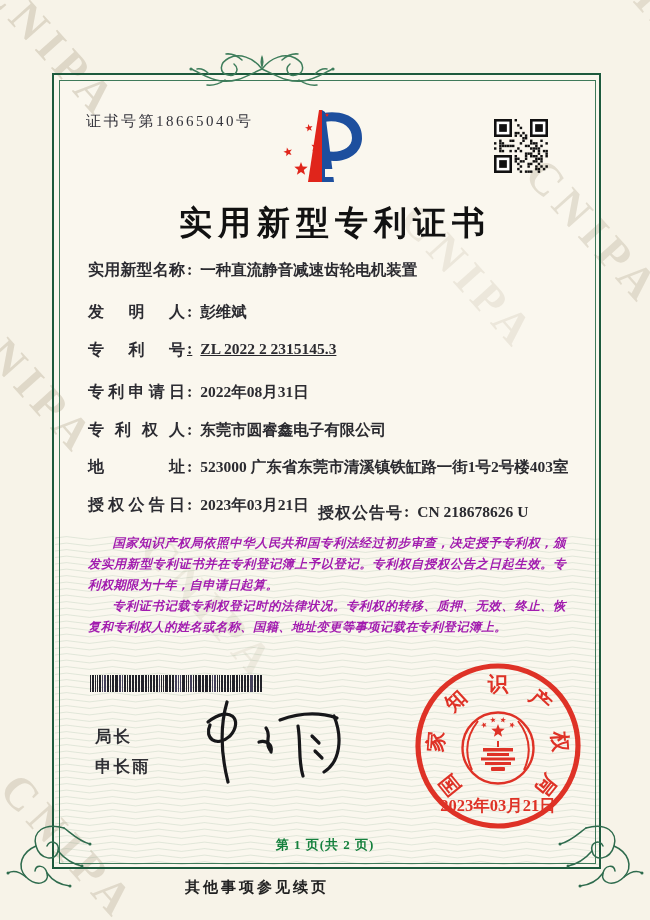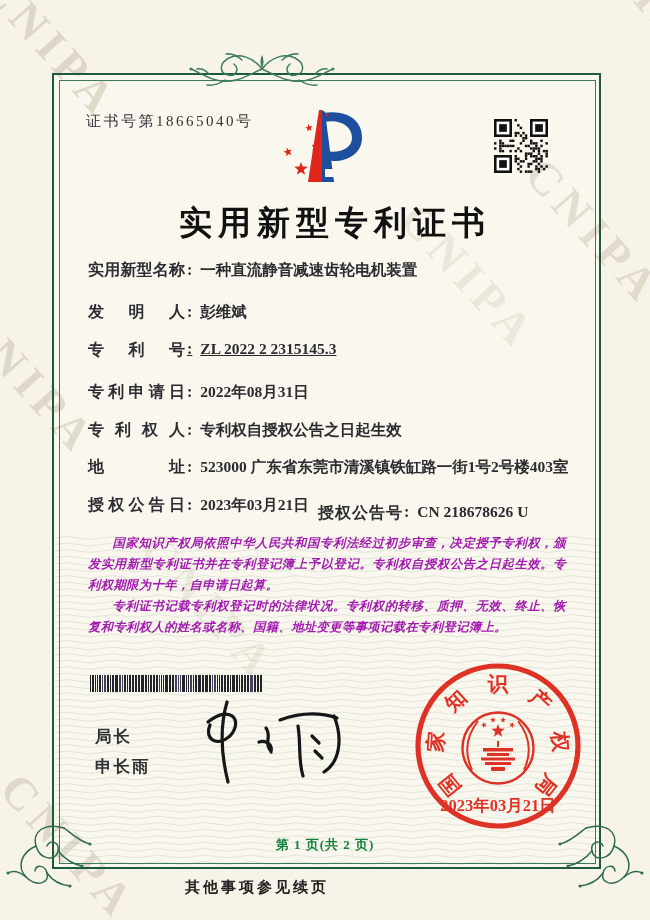--- a/index.html
+++ b/index.html
@@ -294,21 +294,21 @@
 <div class="abs content row" style="top:302px;">
   <span class="lbl">发明人</span><span class="colon">:</span><span class="val">彭维斌</span>
 </div>
 <div class="abs content row" style="top:340px;text-decoration:underline;">
   <span class="lbl">专利号</span><span class="colon">:</span><span class="val">ZL 2022 2 2315145.3</span>
 </div>
 <div class="abs content row" style="top:382px;">
   <span class="lbl">专利申请日</span><span class="colon">:</span><span class="val">2022年08月31日</span>
 </div>
 <div class="abs content row" style="top:420px;">
-  <span class="lbl">专利权人</span><span class="colon">:</span><span class="val">专利权自授权公告之日起生效</span>
+  <span class="lbl">专利权人</span><span class="colon">:</span><span class="val">东莞市圆睿鑫电子有限公司</span>
 </div>
 <div class="abs content row" style="top:457px;">
   <span class="lbl">地址</span><span class="colon">:</span><span class="val">523000 广东省东莞市清溪镇铁缸路一街1号2号楼403室</span>
 </div>
 <div class="abs content row" style="top:495px;">
   <span class="lbl">授权公告日</span><span class="colon">:</span><span class="val">2023年03月21日</span>
   <span class="pair2">
     <span class="lbl narrow">授权公告号</span><span class="colon">:</span><span class="val">CN 218678626 U</span>
   </span>
 </div>

